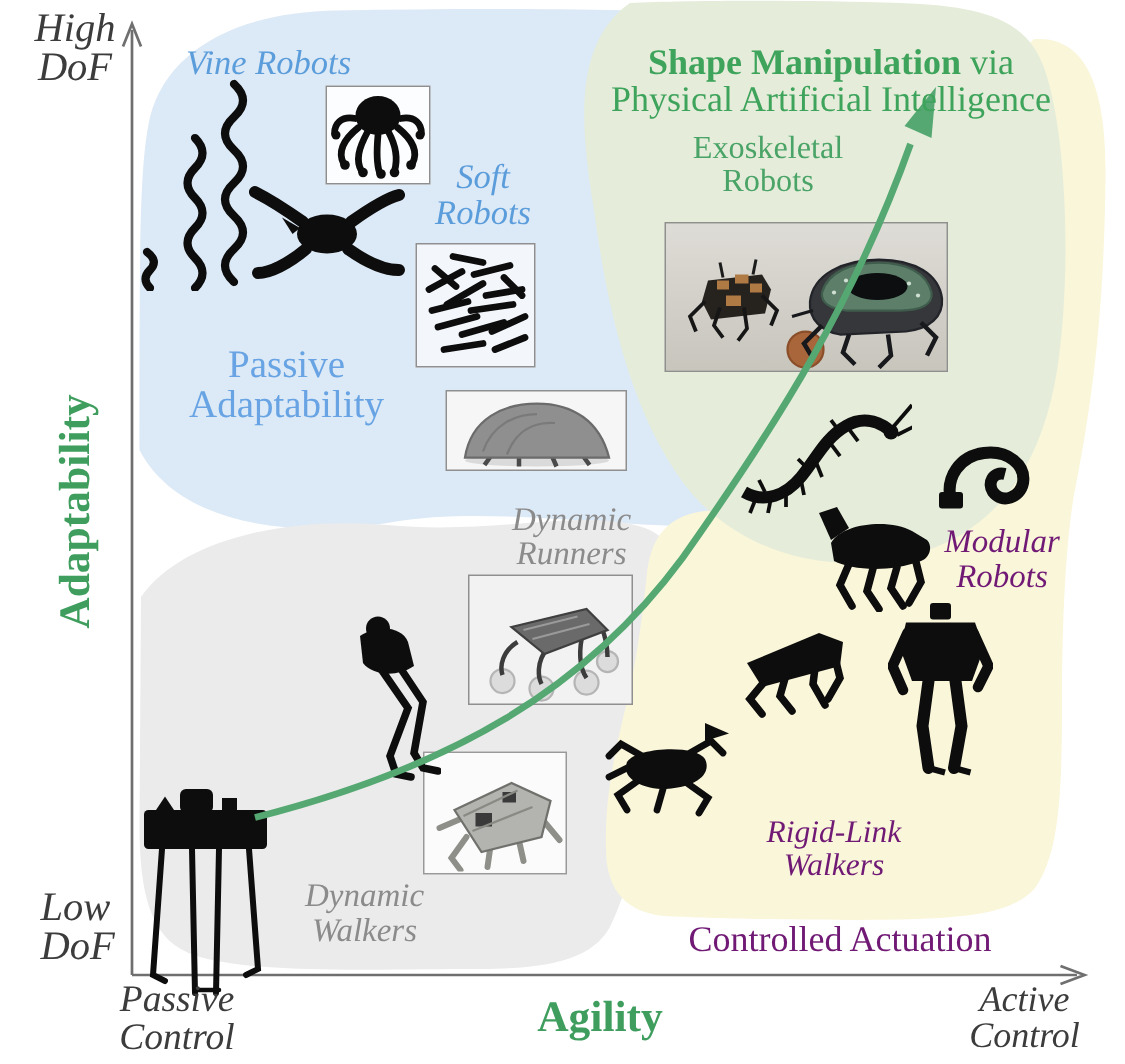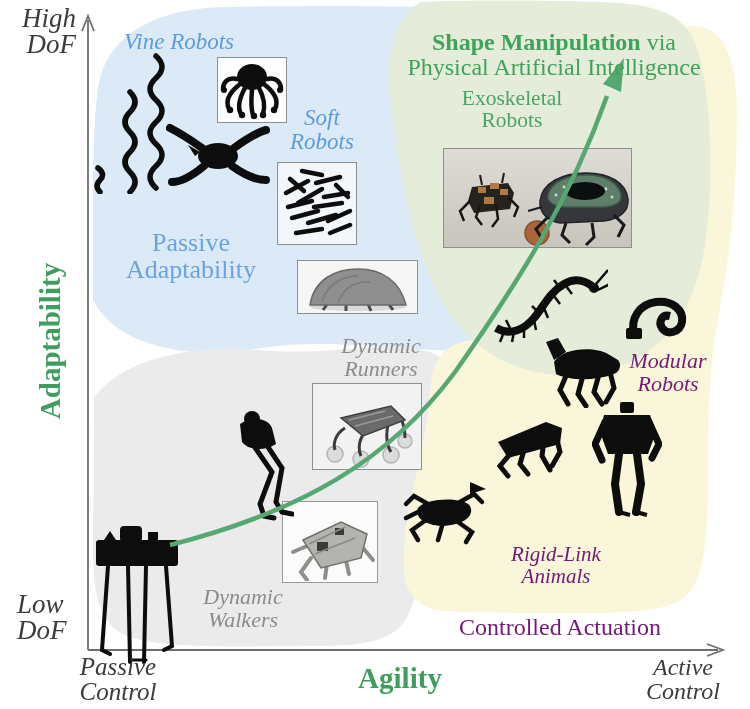--- a/index.html
+++ b/index.html
@@ -309,24 +309,24 @@
   <svg class="sil" style="left:626px;top:284px;" width="76" height="60" viewBox="0 0 76 60">
     <path d="M8,50 C4,34 14,20 30,18 C46,16 58,26 56,38 C54,48 42,52 36,44 C32,38 36,30 44,32" stroke="#0d0d0d" stroke-width="8" fill="none"></path>
     <rect x="0" y="44" width="16" height="11" rx="2" fill="#0d0d0d"></rect>
   </svg>
 
   <svg class="layer" width="750" height="709" viewBox="0 0 750 709">
     <path d="M170,545 C300,512 390,460 455,372 C520,280 570,200 607,96" stroke="#55a871" stroke-width="4.5" fill="none"></path>
     <polygon points="624,58 621,92 603,84" fill="#55a871"></polygon>
   </svg>
 
-  <div class="lbl italic c-axis-text" style="left:0;top:5px;width:76px;text-align:right;font-size:27px;line-height:0.98;">High
+  <div class="lbl italic c-axis-text" style="left:12px;top:5px;width:76px;text-align:center;font-size:27px;line-height:0.98;">High
 DoF</div>
 
-  <div class="lbl italic c-axis-text" style="left:17px;top:591px;width:76px;text-align:left;font-size:27px;line-height:0.98;">Low
+  <div class="lbl italic c-axis-text" style="left:27px;top:591px;width:76px;text-align:left;font-size:27px;line-height:0.98;">Low
 DoF</div>
 
   <div class="lbl italic c-axis-text" style="left:68px;top:654px;width:100px;font-size:25px;line-height:1.0;">Passive
 Control</div>
 
   <div class="lbl italic c-axis-text" style="left:633px;top:655px;width:100px;font-size:24px;line-height:1.0;">Active
 Control</div>
 
   <div class="lbl bold c-axisgreen" style="left:348px;top:663px;width:104px;font-size:29px;">Agility</div>
 
@@ -353,17 +353,17 @@
   <div class="lbl italic c-gray" style="left:326px;top:335px;width:110px;font-size:22px;">Dynamic
 Runners</div>
 
   <div class="lbl italic c-gray" style="left:187px;top:586px;width:112px;font-size:22px;">Dynamic
 Walkers</div>
 
   <div class="lbl italic c-orange" style="left:612px;top:350px;width:112px;font-size:22px;">Modular
 Robots</div>
 
   <div class="lbl italic c-orange" style="left:497px;top:544px;width:118px;font-size:21px;">Rigid-Link
-Animals</div>
+Walkers</div>
 
   <div class="lbl c-orange" style="left:427px;top:615px;width:266px;font-size:24px;">Controlled Actuation</div>
 
 </div>
 
 </body></html>

